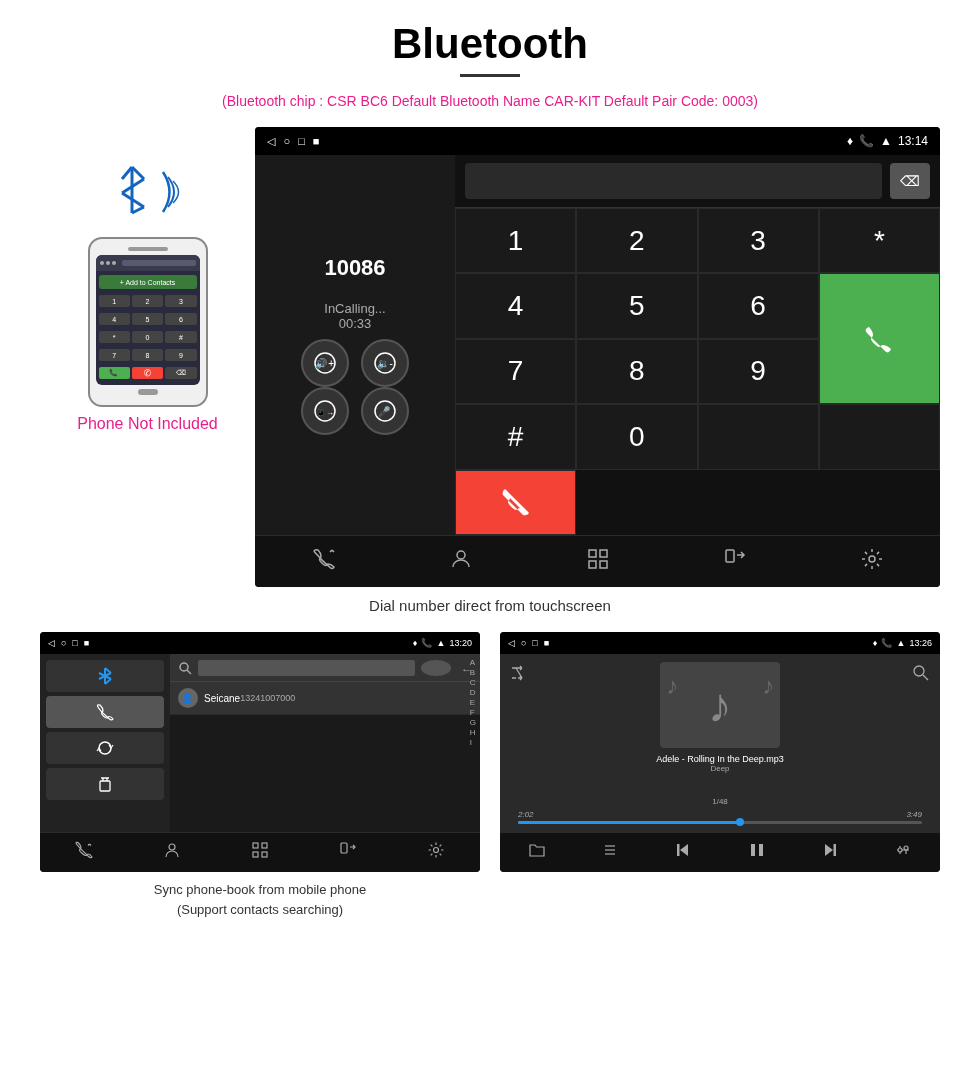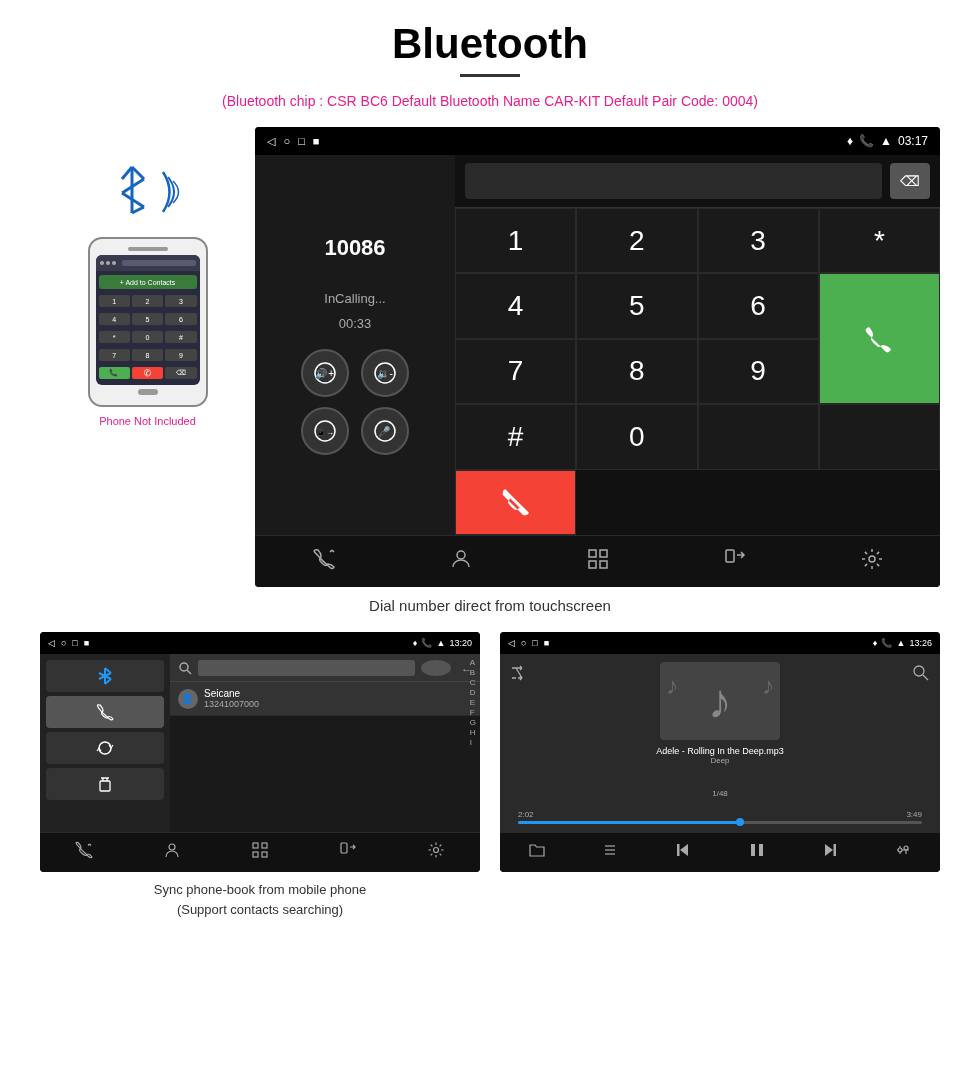--- a/index.html
+++ b/index.html
@@ -133,21 +133,21 @@
     }
     .phone-home-btn {
       width: 20px;
       height: 6px;
       background: #999;
       border-radius: 3px;
       margin: 4px auto 2px;
     }
     .phone-label {
       color: #e91e8c;
-      font-size: 11px;
+      font-size: 16px;
       text-align: center;
       margin-top: 8px;
     }
 
     
     .car-display {
       flex: 1;
       background: #1a1a1a;
       border-radius: 4px;
       overflow: hidden;
@@ -173,21 +173,20 @@
 
     
     .caller-panel {
       width: 200px;
       background: #1a1a1a;
       display: flex;
       flex-direction: column;
       align-items: center;
       justify-content: center;
       padding: 12px;
-      gap: 10px;
     }
     .caller-number {
       color: #fff;
       font-size: 22px;
       font-weight: bold;
     }
     .caller-status {
       color: #aaa;
       font-size: 13px;
       margin-top: 20px;
@@ -373,21 +372,21 @@
       width: 20px;
       height: 20px;
       border-radius: 50%;
       background: #666;
       display: flex;
       align-items: center;
       justify-content: center;
       font-size: 10px;
       color: #fff;
     }
-    .pb-contact-info { display: flex; flex-direction: column; }
+    .pb-contact-info { display: flex; flex-direction: row; }
     .pb-contact-name { color: #fff; font-size: 10px; }
     .pb-contact-phone { color: #aaa; font-size: 9px; }
     .pb-index {
       position: absolute;
       right: 4px;
       top: 0;
       display: flex;
       flex-direction: column;
       font-size: 8px;
       color: #aaa;
@@ -454,21 +453,22 @@
       font-size: 24px;
       color: #777;
       opacity: 0.7;
     }
     .music-track-name { color: #fff; font-size: 9px; text-align: center; }
     .music-artist { color: #aaa; font-size: 8px; }
     .music-track-num { color: #aaa; font-size: 8px; margin-top: 24px; }
     .music-progress-area {
       width: 100%;
       padding: 0 10px;
-      margin-top: 12px;
+      margin-top: 4px;
+      font-style: italic;
     }
     .music-time-row {
       display: flex;
       justify-content: space-between;
       font-size: 8px;
       color: #aaa;
       margin-bottom: 2px;
     }
     .music-progress-bar {
       width: 100%;
@@ -512,21 +512,21 @@
     }
   </style>
 </head>
 <body>
 
 <div class="page-wrapper">
 
   <h1 class="page-title">Bluetooth</h1>
   <div class="title-divider"></div>
 
-  <p class="specs-row">(Bluetooth chip : CSR BC6    Default Bluetooth Name CAR-KIT    Default Pair Code: 0004)</p>
+  <p class="specs-row">(Bluetooth chip : CSR BC6    Default Bluetooth Name CAR-KIT    Default Pair Code: 0003)</p>
 
   <div class="main-screenshot-wrapper">
 
     <div class="phone-illustration">
 
       <div class="bluetooth-signal">
         <svg width="80" height="70">
 
           <g transform="translate(12, 8)">
             <line x1="12" y1="2" x2="12" y2="48" stroke="#1565c0" stroke-width="3"></line>
@@ -587,21 +587,21 @@
         <div class="status-left">
           <span>◁</span>
           <span>○</span>
           <span>□</span>
           <span>■</span>
         </div>
         <div class="status-right">
           <span>♦</span>
           <span>📞</span>
           <span>▲</span>
-          <span>03:17</span>
+          <span>13:14</span>
         </div>
       </div>
 
       <div class="car-call-area">
 
         <div class="caller-panel">
           <div class="caller-number">10086</div>
           <div class="caller-status">InCalling...</div>
           <div class="caller-time">00:33</div>
           <div class="caller-controls">

